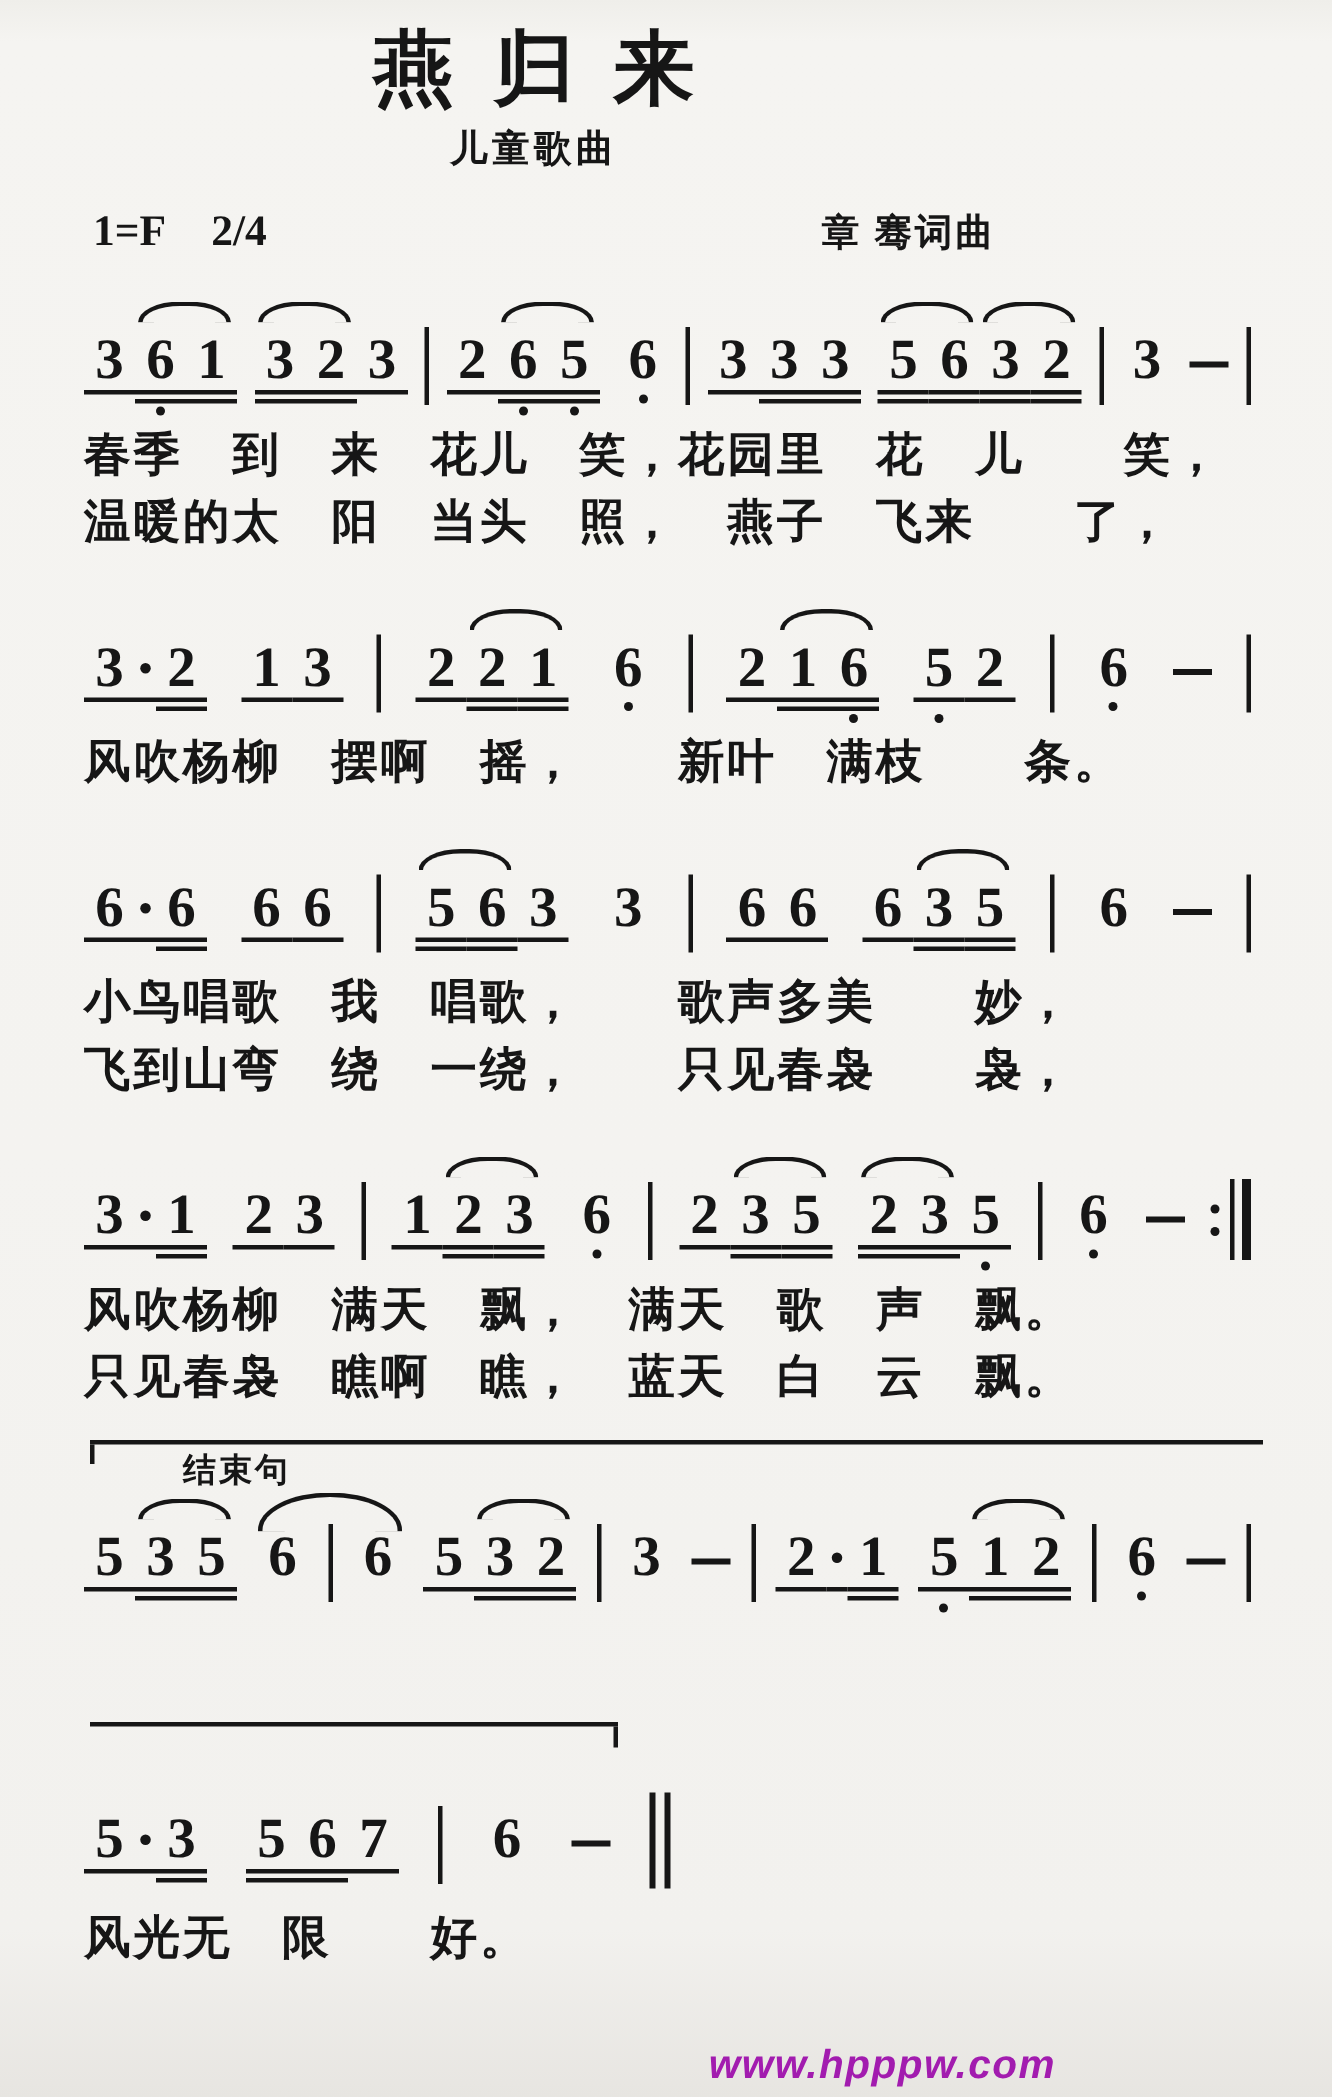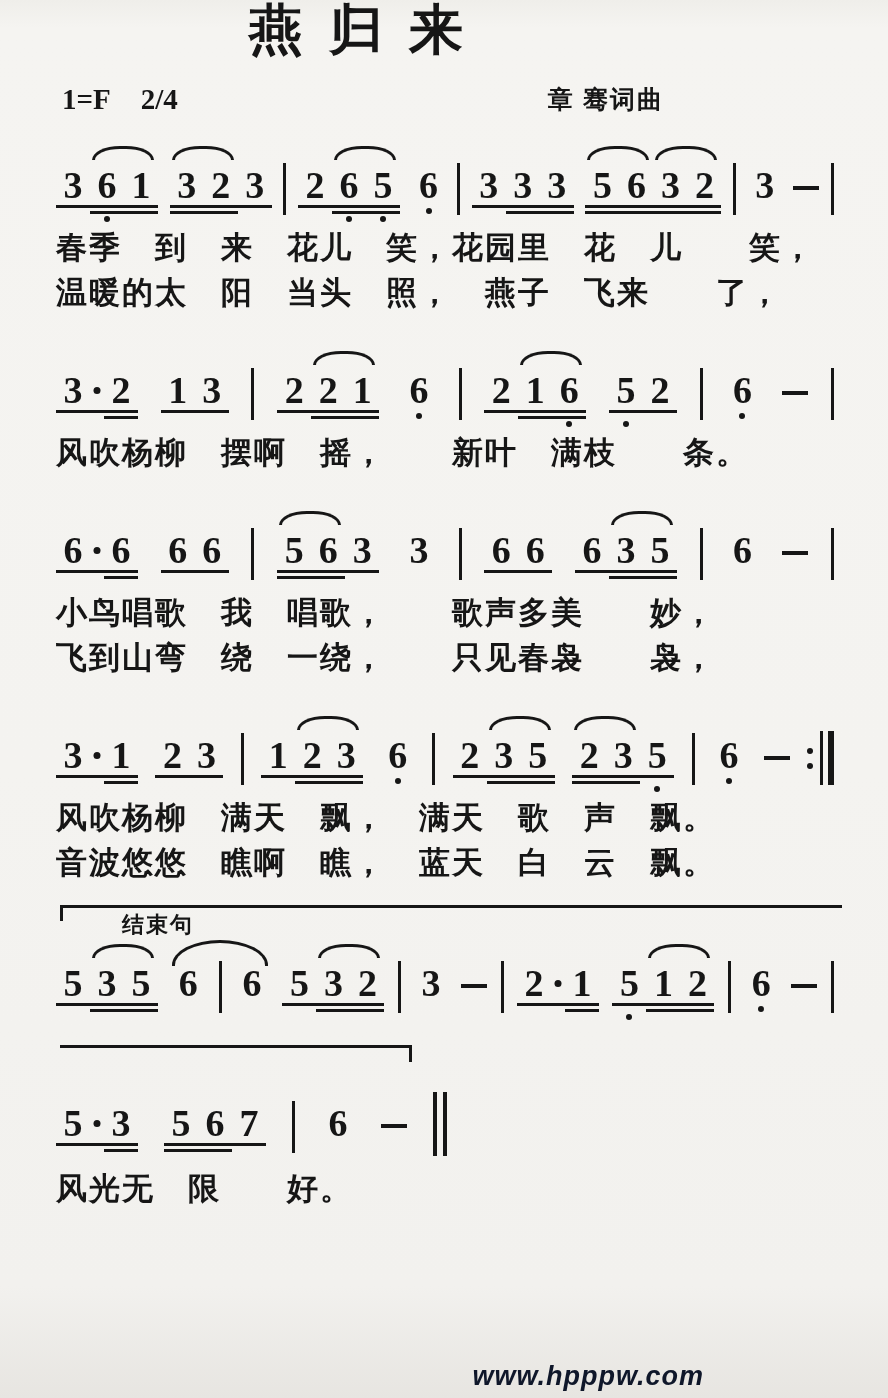--- a/index.html
+++ b/index.html
@@ -2,21 +2,21 @@
 <html><head>
 <meta charset="utf-8">
 <style>
   html,body{margin:0;padding:0;}
   body{
     width:888px;height:1398px;overflow:hidden;
     font-family:"Liberation Serif","DejaVu Serif",serif;
     background:linear-gradient(180deg,#efeeea 0,#f5f4f1 2%,#f4f3f0 55%,#f2f1ee 92%,#e7e5e1 100%);
     color:#161616;position:relative;
   }
-  .sheet{position:relative;width:712px;height:1398px;box-sizing:border-box;}
+  .sheet{position:relative;width:712px;height:1398px;padding-top:16px;box-sizing:border-box;}
 
   
   .title{
     text-align:center;font-size:54px;font-weight:700;
     letter-spacing:26px;padding-left:26px;line-height:60px;
   }
   .subtitle{
     text-align:center;font-size:25px;font-weight:700;
     letter-spacing:3px;margin-top:9px;line-height:30px;
   }
@@ -26,21 +26,21 @@
   }
   .keysig{font-size:29px;}
   .keysig .time{margin-left:30px;}
   .composer{font-size:25px;letter-spacing:2px;margin-left:19px;}
 
   
   .system{position:relative;padding-left:56px;}
   .sys0{margin-top:30px;}
   .sys0,.sys1,.sys2{margin-bottom:36px;}
   .sys3{margin-bottom:20px;}
-  .sys4{margin-bottom:32px;}
+  .sys4{margin-bottom:80px;}
 
   .notes-row{
     display:flex;justify-content:space-between;align-items:flex-start;
     width:778px;position:relative;
   }
   .notes-row.compact{justify-content:flex-start;gap:26px;width:auto;}
 
   .grp{position:relative;display:flex;padding-top:18px;}
   .note{position:relative;width:34px;height:50px;}
   .note.dotn{width:14px;}
@@ -81,30 +81,31 @@
   .bracket{position:relative;border-top:3px solid #161616;height:32px;margin:0 0 4px 4px;}
   .bracket-full{width:782px;}
   .bracket-full::before{content:"";position:absolute;left:0;top:0;width:3px;height:13px;background:#161616;}
   .bracket-half{width:352px;}
   .bracket-half::after{content:"";position:absolute;right:0;top:0;width:3px;height:14px;background:#161616;}
   .ending-label{position:absolute;left:62px;top:2px;font-size:22px;font-weight:700;letter-spacing:2px;}
 
   .watermark{
     position:absolute;right:8px;bottom:6px;
     font-size:27px;font-weight:700;font-style:italic;
-    letter-spacing:1px;color:#0f172a;
+    letter-spacing:1px;color:#a21caf;
     font-family:"Liberation Sans","DejaVu Sans",sans-serif;
   }
 </style>
 </head>
 <body>
 
 <div class="sheet">
 
   <div class="title">燕归来</div>
+  <div class="subtitle">儿童歌曲</div>
 
   <div class="meta">
     <div class="keysig"><span>1=F</span><span class="time">2/4</span></div>
     <div class="composer">章 骞词曲</div>
   </div>
 
   <div class="system sys0">
     <div class="notes-row">
         <div class="grp">
           <div class="note">
@@ -511,21 +512,21 @@
           <div class="dots">
             <i></i>
             <i></i>
           </div>
           <div class="b1"></div>
           <div class="b2"></div>
         </div>
       </div>
     <div class="lyrics">
         <div class="lyric-line">风吹杨柳　满天　飘，　满天　歌　声　飘。</div>
-        <div class="lyric-line">音波悠悠　瞧啊　瞧，　蓝天　白　云　飘。</div>
+        <div class="lyric-line">只见春袅　瞧啊　瞧，　蓝天　白　云　飘。</div>
       </div>
   </div>
 
   <div class="system sys4">
     <div class="bracket bracket-full">
       <span class="ending-label">结束句</span>
     </div>
     <div class="notes-row">
         <div class="tie" style="left: 116px; width: 96px;"></div>
         <div class="grp">

